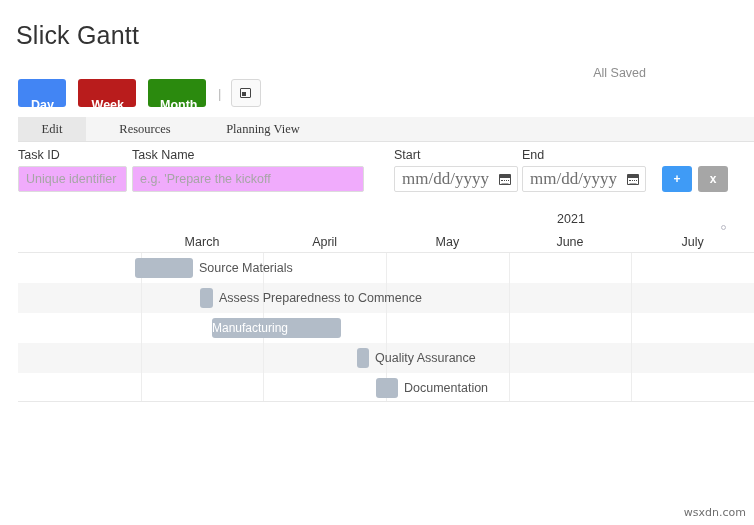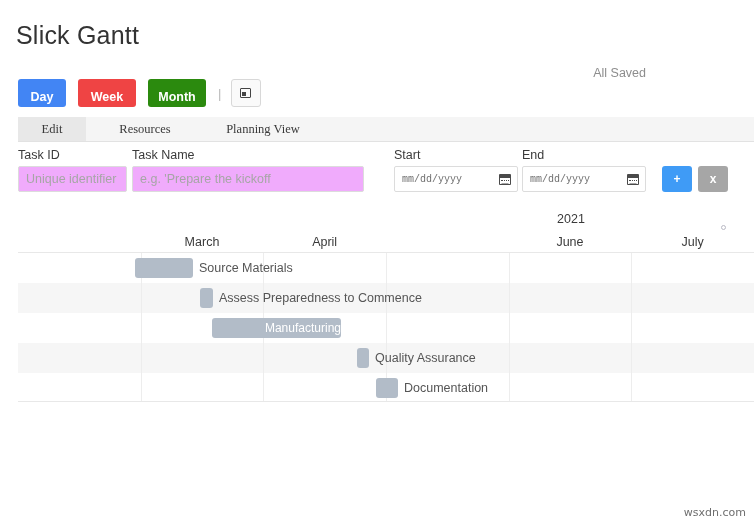--- a/index.html
+++ b/index.html
@@ -48,30 +48,30 @@
     align-items: center;
     gap: 0;
   }
   .scale-btn {
     border: none;
     border-radius: 3px;
     color: #ffffff;
     font-size: 12.5px;
     font-weight: bold;
     font-family: "Liberation Sans", sans-serif;
-    padding: 4px;
+    padding: 12px;
     height: 28px;
     line-height: 28px;
-    text-align: center;
+    text-align: right;
     cursor: pointer;
     margin-right: 12px;
     display: inline-block;
   }
   .scale-btn.day   { width: 48px; background: #4285f4; }
-  .scale-btn.week  { width: 58px; background: #ef4444; }
+  .scale-btn.week  { width: 58px; background: #b91c1c; }
   .scale-btn.month { width: 58px; background: #2b8a0e; }
   .tool-sep {
     color: #b9b9b9;
     font-size: 13px;
     margin: 0 10px 0 0;
     user-select: none;
   }
   .cal-btn {
     width: 30px;
     height: 28px;
@@ -180,22 +180,22 @@
     border-radius: 2px;
     display: flex;
     align-items: center;
   }
   .dw-start { left: 376px; width: 124px; }
   .dw-end   { left: 504px; width: 124px; }
   .date-input {
     border: none;
     outline: none;
     background: transparent;
-    font-size: 10px;
-    font-family: Liberation Mono, monospace;
+    font-size: 17px;
+    font-family: Liberation Serif, serif;
     color: #333;
     padding: 0 4px 0 7px;
     flex: 1 1 auto;
     width: 10px;
   }
   .date-input::placeholder { color: #6f6f6f; opacity: 1; }
   .date-picker-icon {
     width: 22px;
     height: 22px;
     flex: 0 0 auto;
@@ -314,21 +314,21 @@
   .row.even { background: #f6f6f6; }
   .bar {
     position: absolute;
     top: 5px;
     height: 20px;
     background: #b2bcc8;
     border-radius: 3px;
     color: #ffffff;
     font-size: 12px;
     line-height: 20px;
-    text-align: right;
+    text-align: left;
     overflow: hidden;
     white-space: nowrap;
     cursor: pointer;
   }
   .bar-label-out {
     position: absolute;
     top: 5px;
     height: 20px;
     line-height: 20px;
     font-size: 12.5px;
@@ -392,20 +392,21 @@
   <button class="sq-btn btn-add">+</button>
   <button class="sq-btn btn-remove">x</button>
 </div>
 
 <div class="gantt">
   <div class="year-label">2021</div>
   <div class="corner-dot"></div>
   <div class="month-row">
       <div class="month-cell" style="left: 122.667px; width: 122.667px;">March</div>
       <div class="month-cell" style="left: 245.333px; width: 122.667px;">April</div>
+      <div class="month-cell" style="left: 368px; width: 122.667px;">May</div>
       <div class="month-cell" style="left: 490.667px; width: 122.667px;">June</div>
       <div class="month-cell" style="left: 613.333px; width: 122.667px;">July</div>
     </div>
   <div class="grid">
       <div class="row odd" style="top: 0px;"></div>
       <div class="row even" style="top: 30px;"></div>
       <div class="row odd" style="top: 60px;"></div>
       <div class="row even" style="top: 90px;"></div>
       <div class="row odd" style="top: 120px;"></div>
       <div class="gridline" style="left: 123px;"></div>

